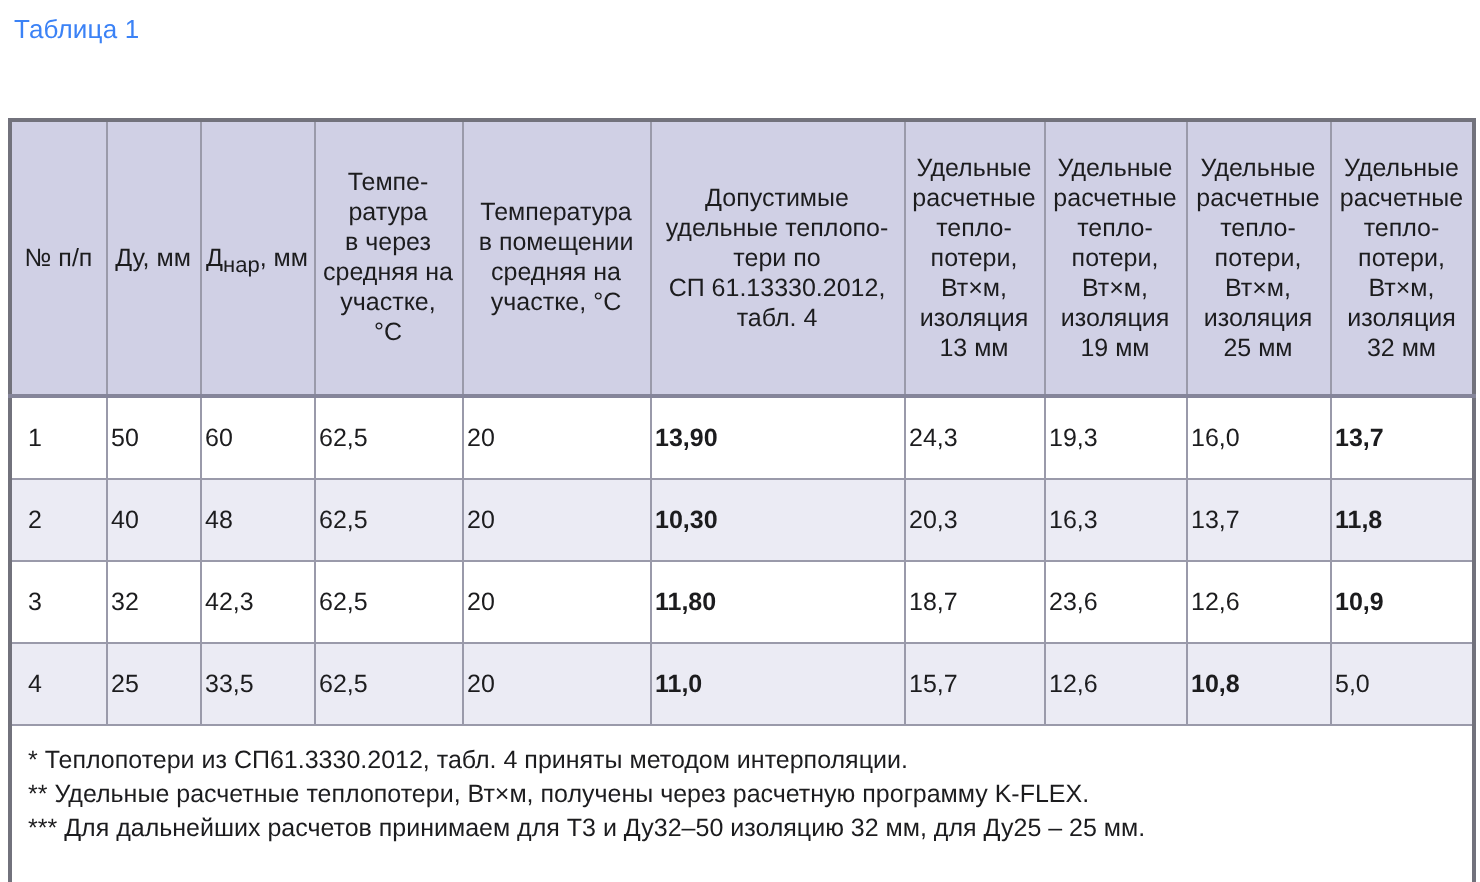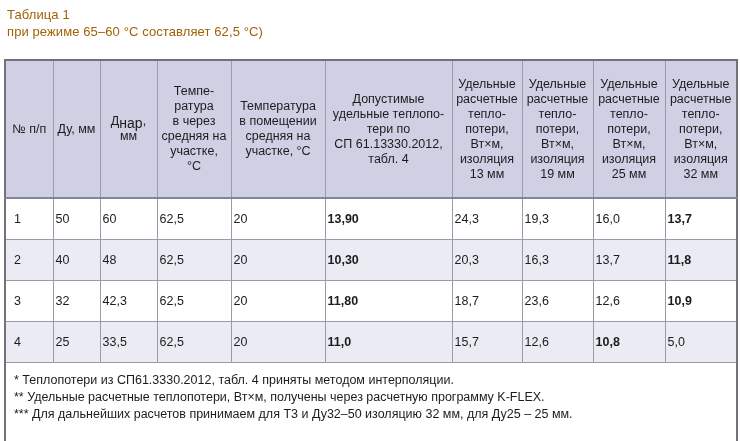--- a/index.html
+++ b/index.html
@@ -15,21 +15,21 @@
     overflow: hidden;
     color: #1c1c1e;
   }
   .title-block {
     position: absolute;
     left: 7px;
     top: 7px;
     width: 726px;
     font-size: 13px;
     line-height: 16.5px;
-    color: #a16207;
+    color: #3b82f6;
     letter-spacing: 0.1px;
   }
   table.main {
     position: absolute;
     left: 4px;
     top: 59px;
     width: 733px;
     border-collapse: collapse;
     table-layout: fixed;
     font-size: 12.5px;
@@ -75,33 +75,32 @@
     padding: 9px 8px 4px 8px;
     background: #ffffff;
     text-align: left;
   }
   .note-line {
     font-size: 12.5px;
     line-height: 17px;
     white-space: nowrap;
   }
   sub.dn {
-    font-size: 14px;
+    font-size: 11px;
     line-height: 0;
     vertical-align: -3px;
   }
 </style>
 </head>
 <body>
 
 <div class="page">
 
   <div class="title-block">
     <div>Таблица 1</div>
-    <div>при режиме 65–60 °С составляет 62,5 °С)</div>
   </div>
 
   <table class="main">
     <colgroup>
       <col style="width:48px">
       <col style="width:47px">
       <col style="width:57px">
       <col style="width:74px">
       <col style="width:94px">
       <col style="width:127px">

